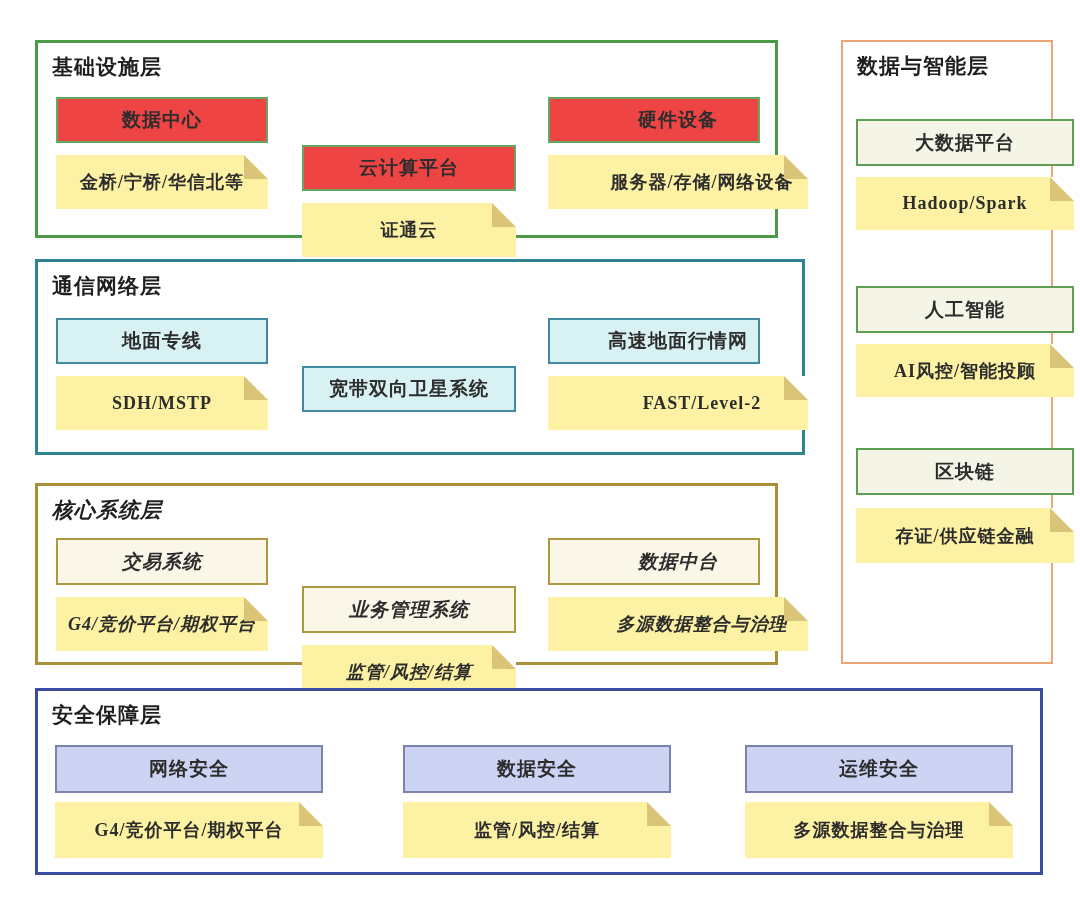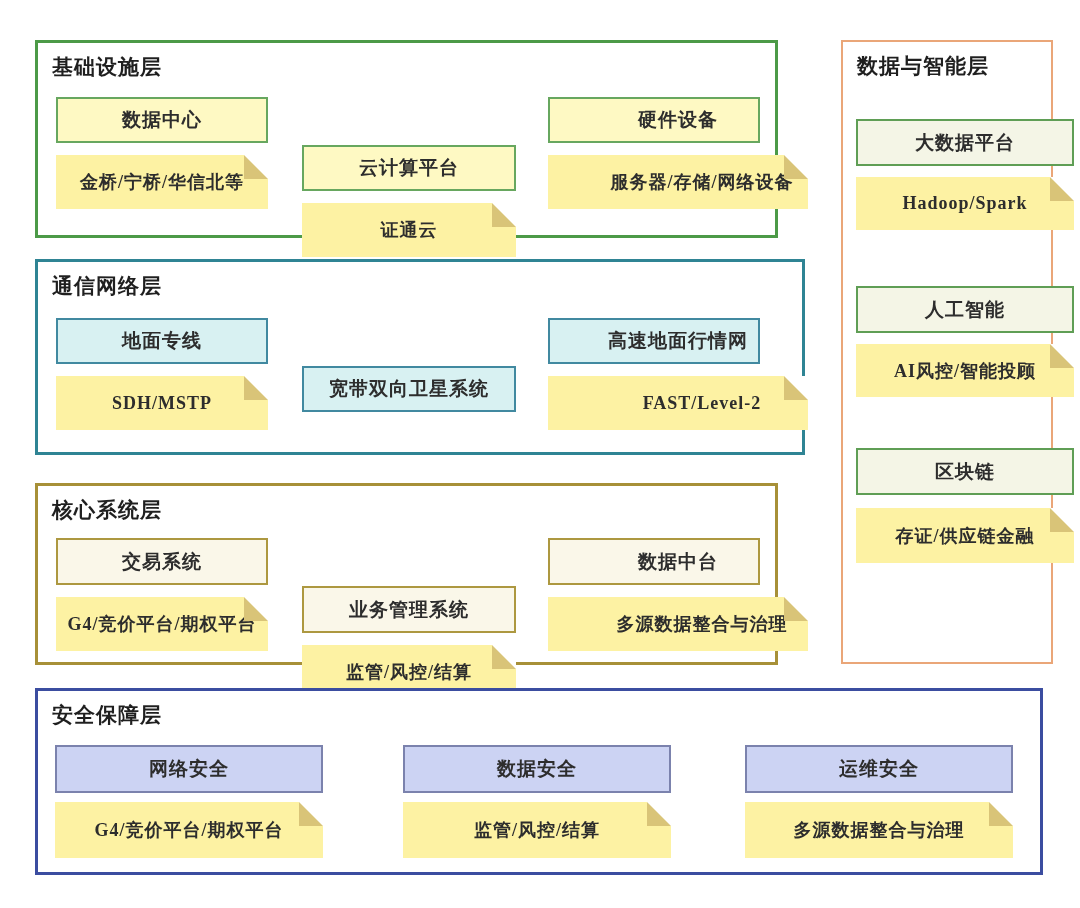--- a/index.html
+++ b/index.html
@@ -28,29 +28,29 @@
   }
   .fold {
     position: absolute; top: 0; right: 0; width: 0; height: 0;
     border-style: solid; border-width: 0 24px 24px 0;
     border-color: #ffffff #ffffff #d9c478 #d9c478;
   }
 
   
   #sec-infra    { left: 35px;  top: 40px;  width: 743px;  height: 198px; border: 3px solid #4c9a47; }
   #sec-network  { left: 35px;  top: 259px; width: 770px;  height: 196px; border: 3px solid #2f8494; }
-  #sec-core     { left: 35px;  top: 483px; width: 743px;  height: 182px; border: 3px solid #a79038; }
+  #sec-core     { left: 35px;  top: 483px; width: 743px;  height: 182px; border: 3px solid #a79038; font-style: italic; }
   #sec-security { left: 35px;  top: 688px; width: 1008px; height: 187px; border: 3px solid #3b4da0; }
   #sec-data     { left: 797px; top: 40px;  width: 212px;  height: 624px; border: 2px solid #eaa678; margin-left: 44px; }
 
   
   .col1 { left: 18px;  width: 212px; }
   .col2 { left: 264px; width: 214px; margin-top: 48px; }
   .col3 { left: 510px; width: 212px; padding-left: 48px; }
-  #sec-infra   .box  { top: 54px;  height: 46px; background: #fef9c3; border-color: #67a75f; }
+  #sec-infra   .box  { top: 54px;  height: 46px; background: #ef4444; border-color: #67a75f; }
   #sec-infra   .note { top: 112px; height: 54px; }
   #sec-network .box  { top: 56px;  height: 46px; background: #d8f1f2; border-color: #4189a0; }
   #sec-network .note { top: 114px; height: 54px; }
   #sec-core    .box  { top: 52px;  height: 47px; background: #faf7e9; border-color: #ad9840; }
   #sec-core    .note { top: 111px; height: 54px; }
 
   
   #sec-security .s4c1 { left: 17px;  width: 268px; }
   #sec-security .s4c2 { left: 365px; width: 268px; }
   #sec-security .s4c3 { left: 707px; width: 268px; }

